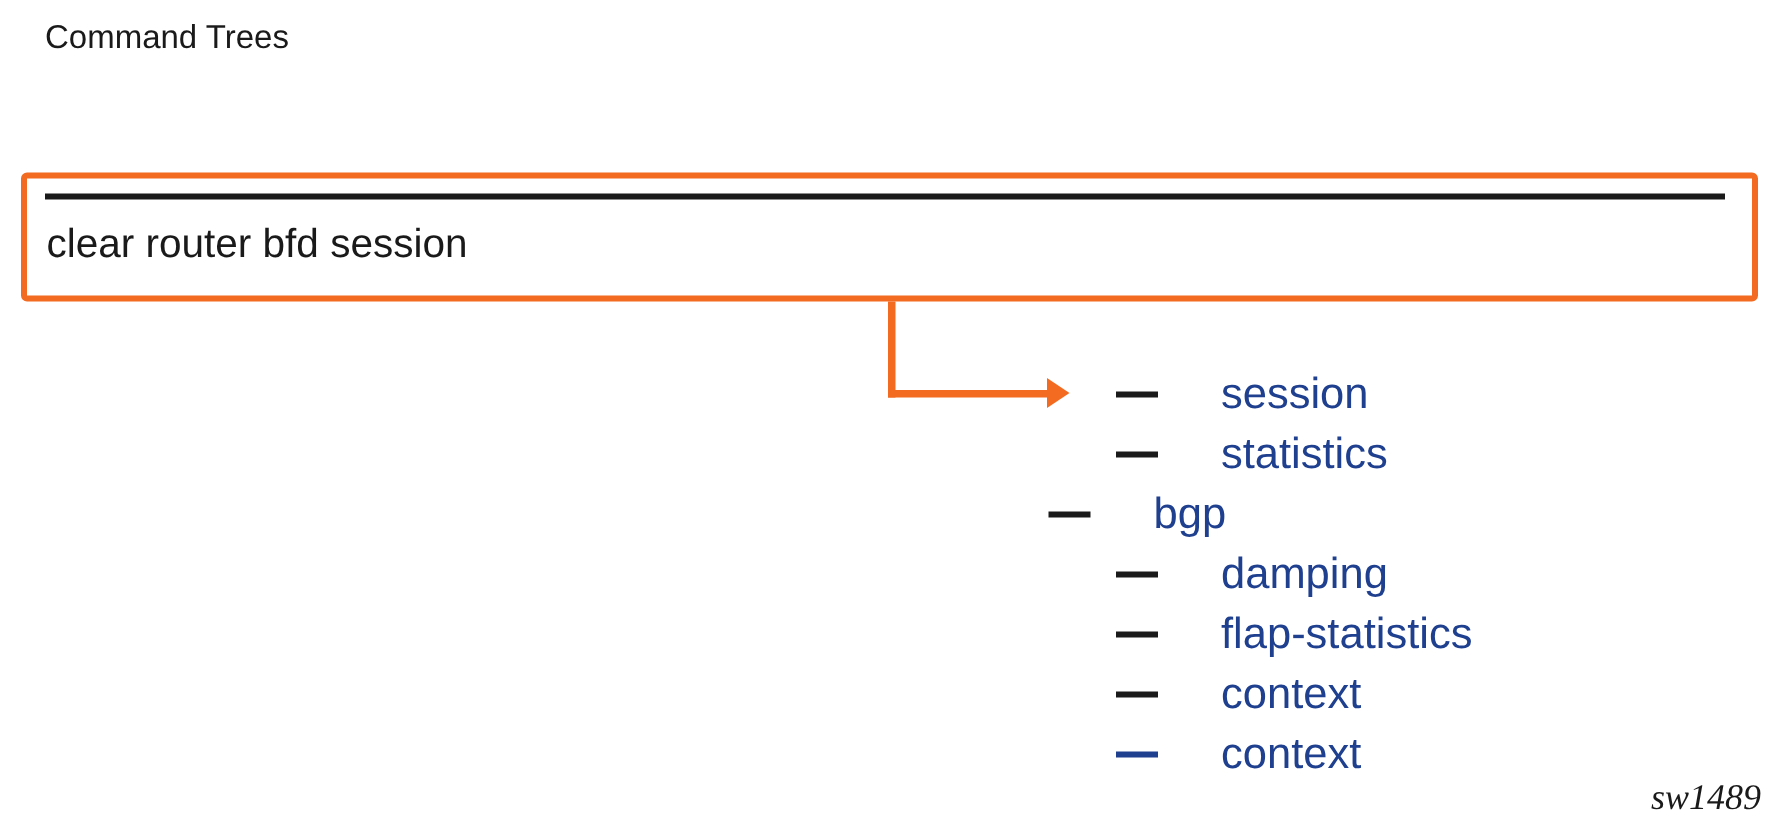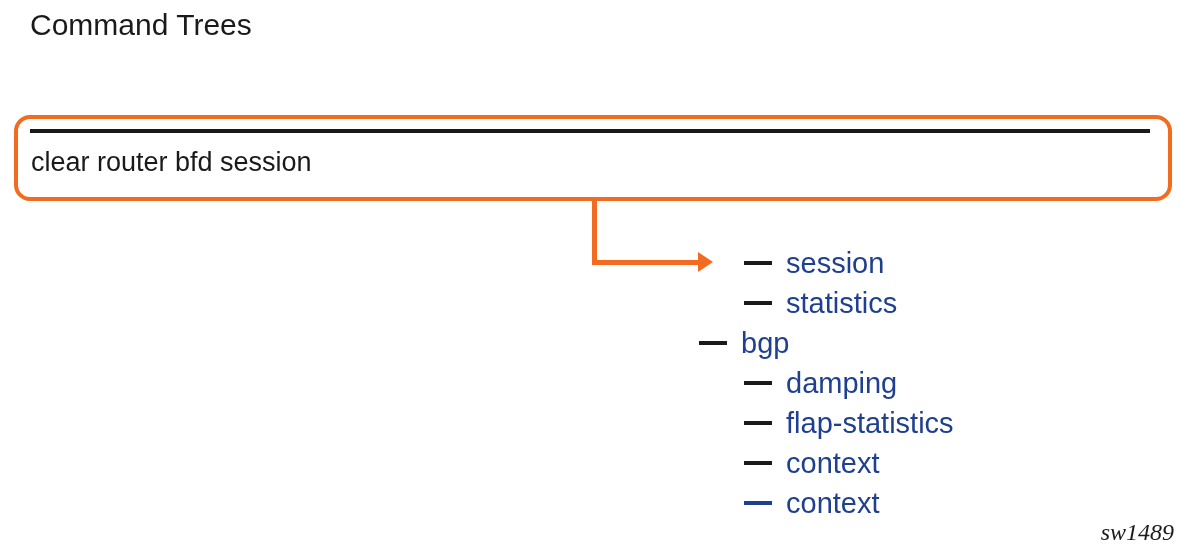--- a/index.html
+++ b/index.html
@@ -15,34 +15,34 @@
     overflow: hidden;
     font-family: "Liberation Sans", sans-serif;
     color: #1a1a1a;
   }
 
   
   .page-title {
     position: absolute;
     left: 30px;
     top: 6px;
-    font-size: 30px;
+    font-size: 22px;
     line-height: 38px;
     color: #1a1a1a;
   }
 
   
   .breadcrumb-box {
     position: absolute;
     left: 14px;
     top: 115px;
     width: 1150px;
     height: 78px;
     border: 4px solid #f26b21;
-    border-radius: 16px;
+    border-radius: 4px;
     background: #ffffff;
   }
   .breadcrumb-rule {
     position: absolute;
     left: 12px;
     top: 10px;
     width: 1120px;
     height: 4px;
     background: #1a1a1a;
   }
@@ -87,20 +87,21 @@
   .tree {
     position: absolute;
     left: 699px;
     top: 243px;
   }
   .tree-row {
     display: flex;
     align-items: center;
     height: 40px;
     white-space: nowrap;
+    gap: 28px;
   }
   .tree-row.level-1 {
     padding-left: 45px;
   }
   .dash {
     display: inline-block;
     width: 28px;
     height: 4px;
     margin-right: 14px;
     flex: 0 0 auto;

